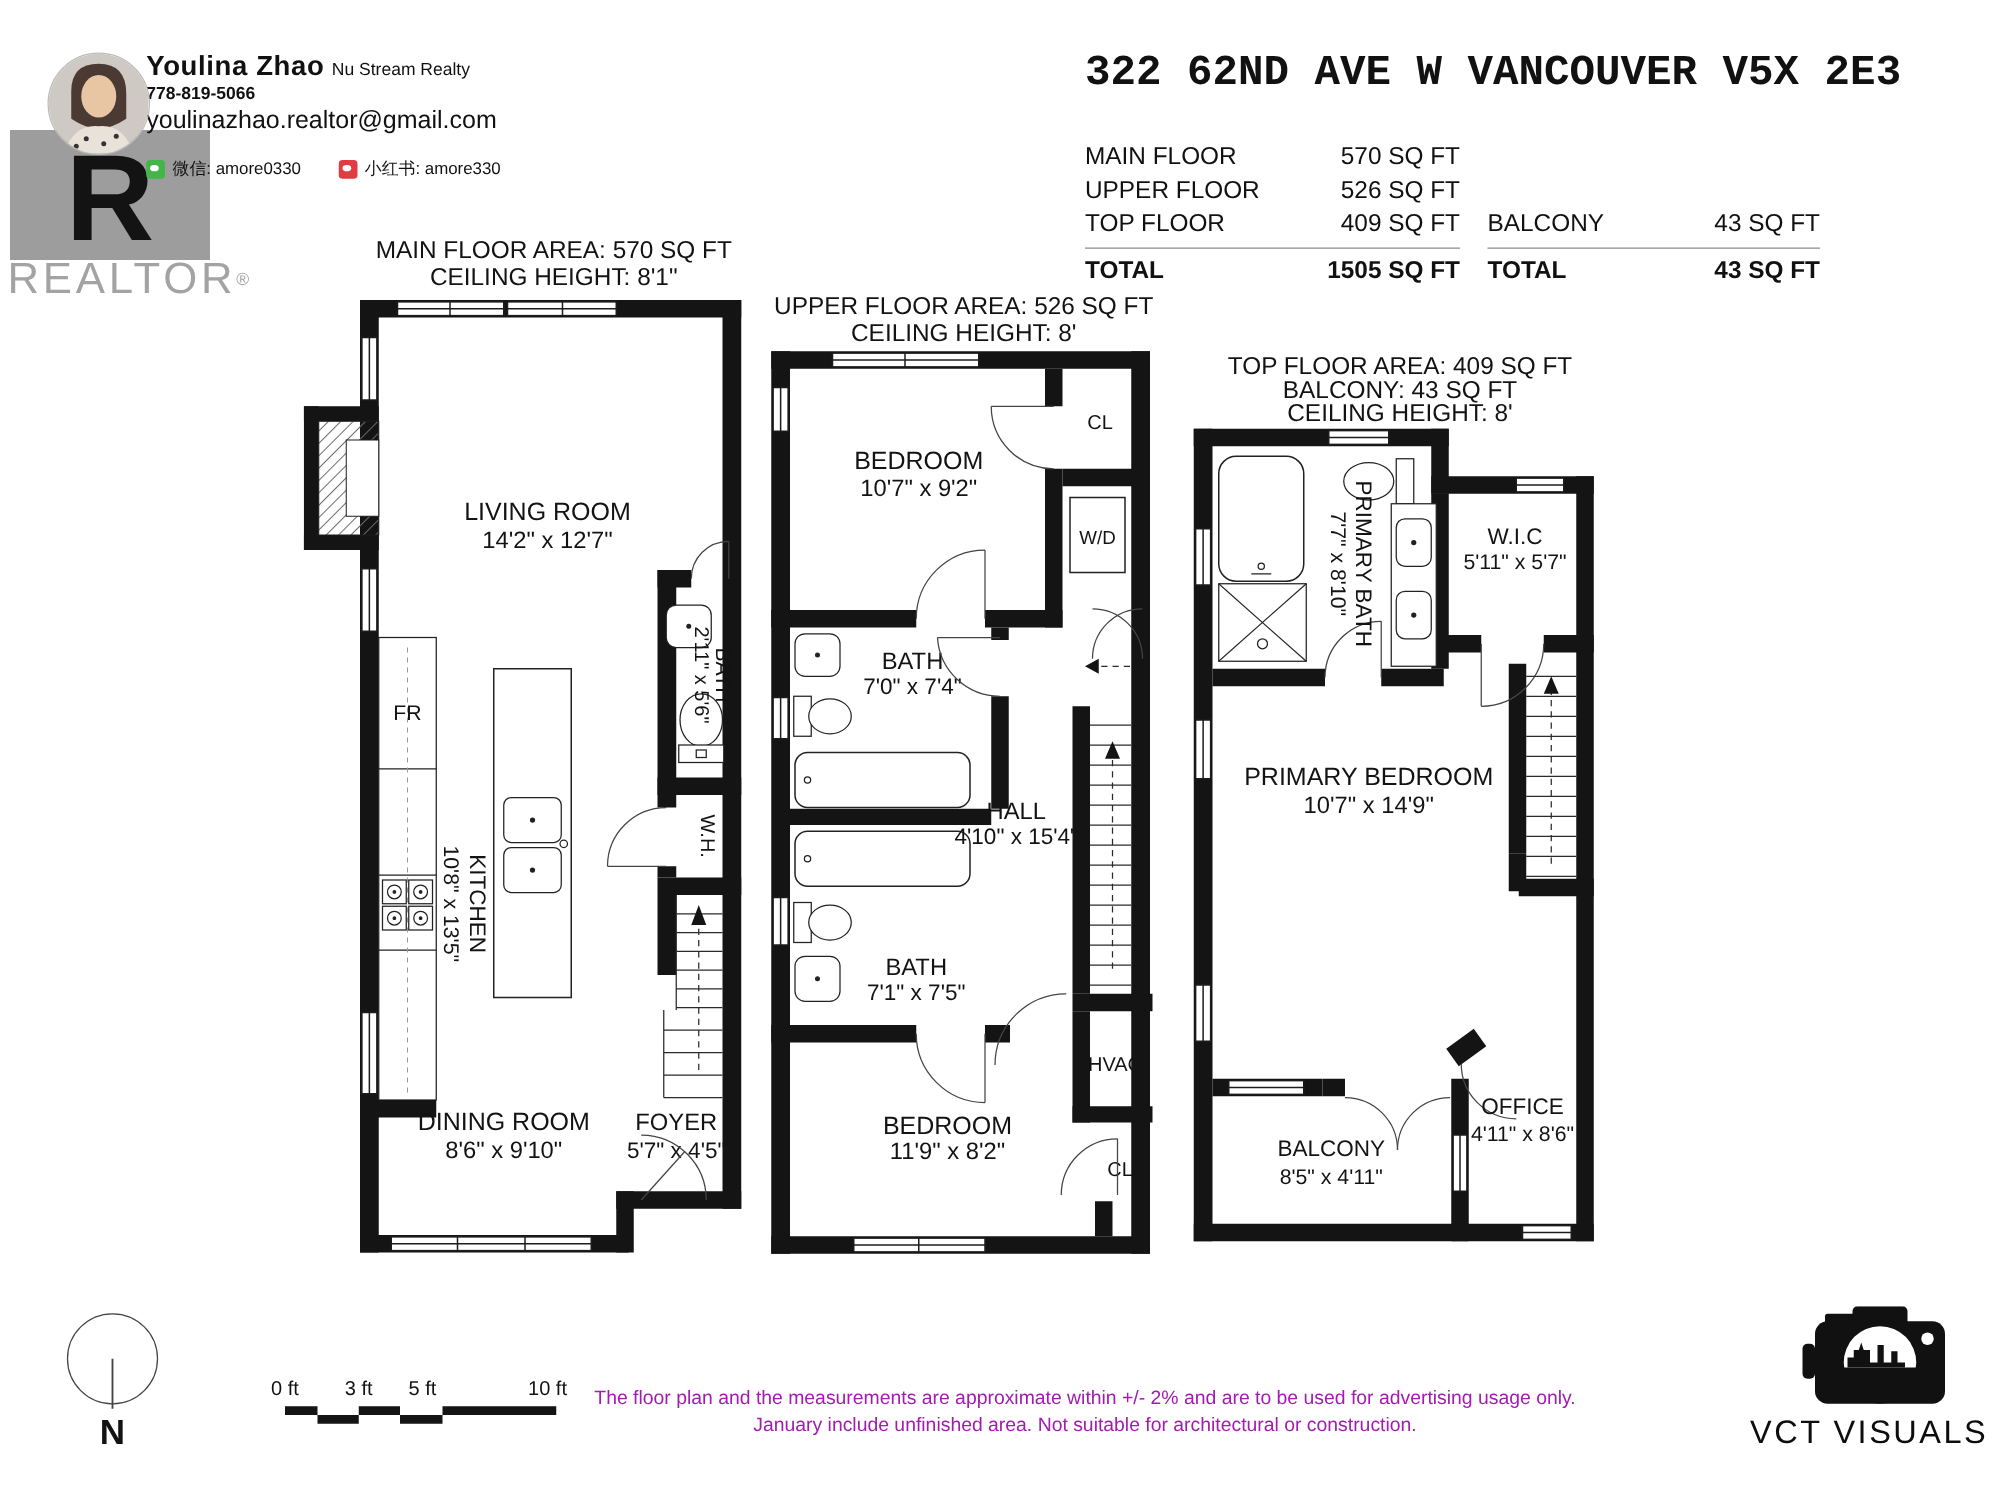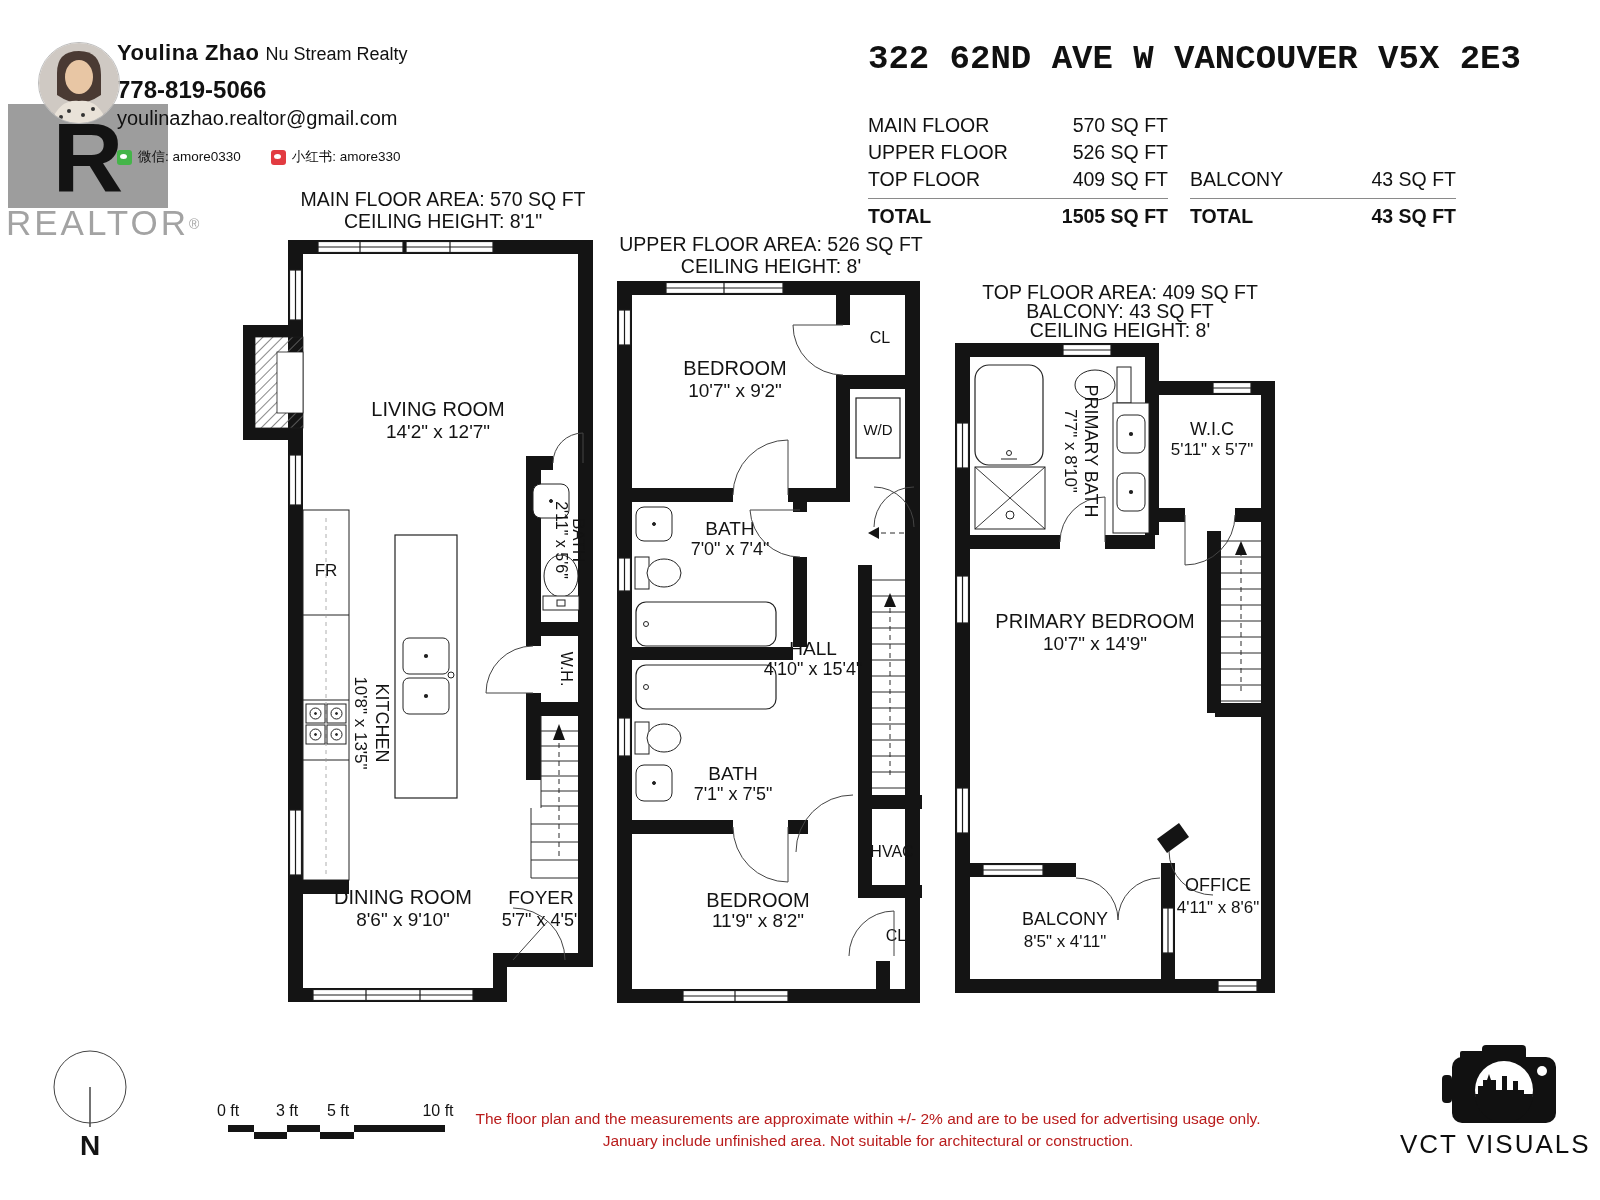--- a/index.html
+++ b/index.html
@@ -1,38 +1,38 @@
 <!DOCTYPE html>
 <html><head>
 <meta charset="utf-8">
 <style>
   html,body{margin:0;padding:0;background:#fff;}
   .canvas{position:relative;width:1600px;height:1200px;background:#ffffff;overflow:hidden;
           font-family:"Liberation Sans",sans-serif;color:#111;}
   .abs{position:absolute;}
   
   .agent-name{font-size:22px;font-weight:bold;letter-spacing:.5px;}
-  .agent-brokerage{font-size:18px;font-weight:normal;margin-left:6px;}
-  .agent-phone{font-size:24px;font-weight:bold;margin-top:10px;}
+  .agent-brokerage{font-size:14px;font-weight:normal;margin-left:6px;}
+  .agent-phone{font-size:14px;font-weight:bold;margin-top:0;}
   .agent-email{font-size:20px;margin-top:3px;}
   .agent-social{display:flex;align-items:center;gap:6px;font-size:13.5px;margin-top:18px;}
   .icon-sq{width:15px;height:15px;border-radius:3px;display:inline-block;position:relative;}
   .icon-sq::after{content:"";position:absolute;left:3px;top:4px;width:7px;height:5px;background:#fff;border-radius:50%;}
   .realtor-word{font-size:35px;color:#a3a3a3;letter-spacing:3px;font-weight:400;}
   .realtor-reg{font-size:14px;vertical-align:super;}
   .avatar{width:80px;height:80px;border-radius:50%;overflow:hidden;border:1px solid #bbb;z-index:3;}
   
   .address{font-size:34px;font-weight:bold;letter-spacing:0;white-space:nowrap;}
   .areas{width:300px;font-size:19.5px;}
   .areas .row{display:flex;justify-content:space-between;line-height:27px;}
   .areas .rule{border-top:1.5px solid #8a8a8a;margin:5px 0 4px 0;}
   .areas .total{font-weight:bold;align-items:center;}
   
   svg text{font-family:"Liberation Sans",sans-serif;fill:#131313;}
-  .disclaimer{width:820px;text-align:center;font-size:15.5px;line-height:1.45;color:#b91c1c;}
+  .disclaimer{width:820px;text-align:center;font-size:15.5px;line-height:1.45;color:#a21caf;}
   .credit-text{font-family:Liberation Sans, sans-serif;font-size:26px;letter-spacing:2px;color:#0d0d0d;white-space:nowrap;}
 </style>
 </head>
 <body>
 
 <div class="canvas">
 
   <svg class="abs" style="left:8px;top:104px;" width="164" height="106">
     <rect x="0" y="0" width="160" height="104" fill="#9d9d9d"></rect>
     <text x="80" y="88" text-anchor="middle" font-size="98" font-weight="bold" fill="#ffffff">R</text>

